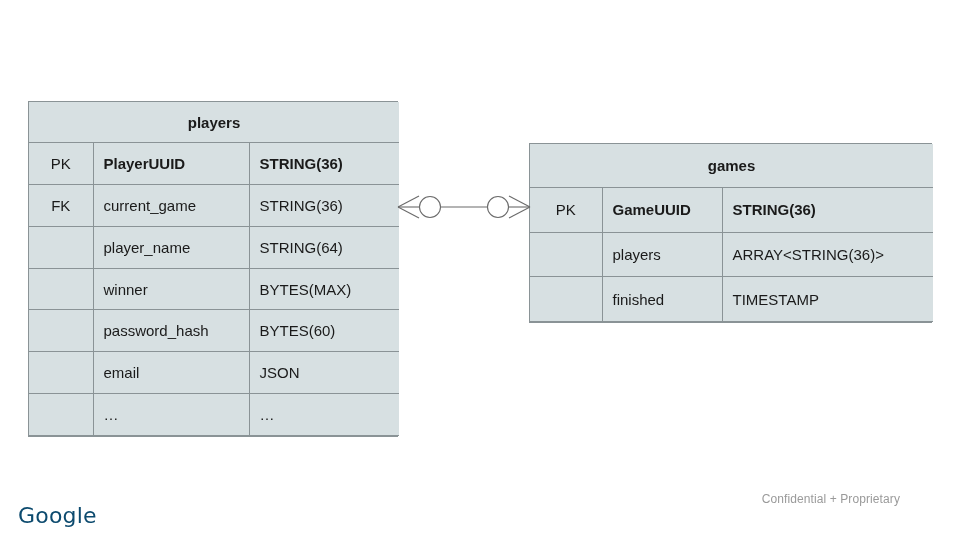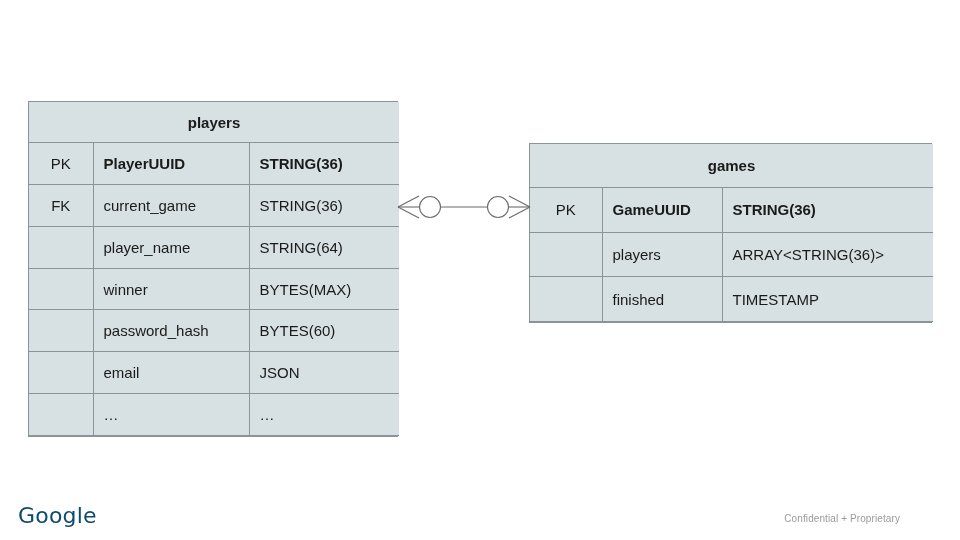--- a/index.html
+++ b/index.html
@@ -105,22 +105,22 @@
     top: 503px;
     font-family: "DejaVu Sans", sans-serif;
     font-size: 22px;
     letter-spacing: 0.2px;
     color: #0c4a6e;
     user-select: none;
   }
   .footer-note {
     position: absolute;
     right: 60px;
-    top: 513px;
-    font-size: 10px;
+    top: 492px;
+    font-size: 12px;
     color: #9a9a9a;
     letter-spacing: 0.1px;
   }
 </style>
 </head>
 <body>
 
 <div class="slide">
 
   <div class="entity" id="players-entity">

